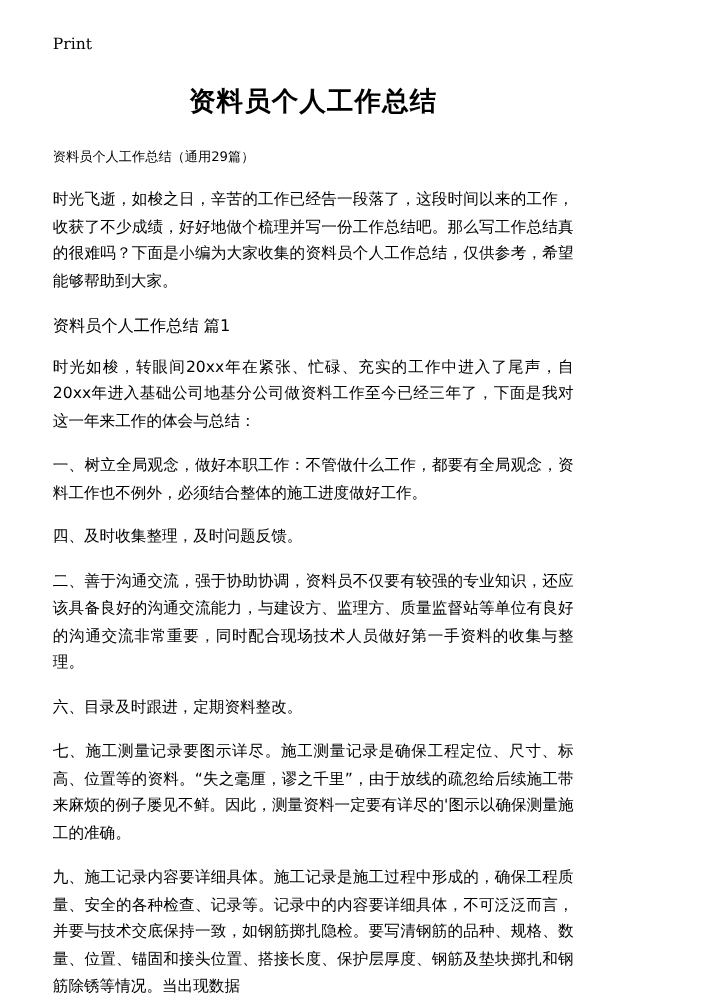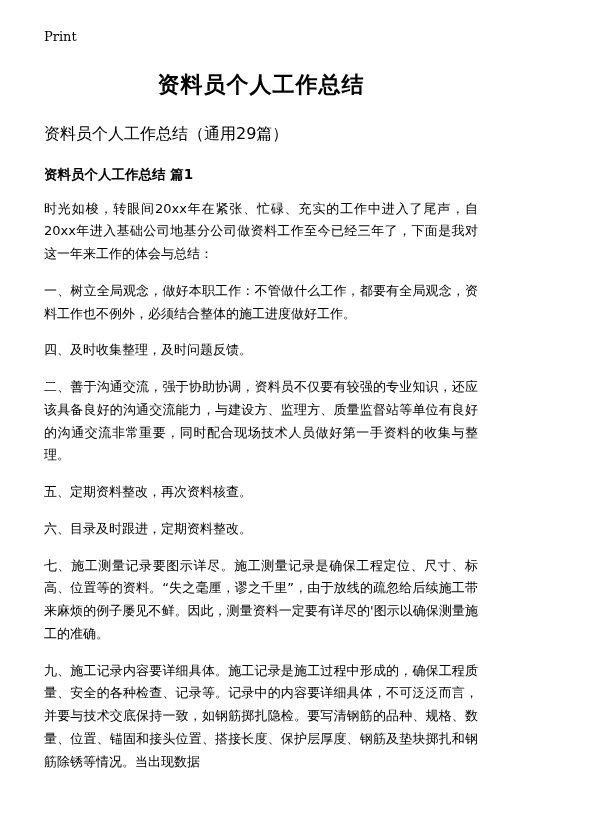--- a/index.html
+++ b/index.html
@@ -32,54 +32,54 @@
   }
   .doc-title {
     text-align: center;
     font-size: 22px;
     font-weight: bold;
     letter-spacing: 1px;
     margin: 18px 0 22px 0;
     line-height: 1.3;
   }
   .subtitle {
-    font-size: 16px;
+    font-size: 11px;
     margin: 0 0 16px 0;
     line-height: 1.6;
   }
   .para {
     font-size: 13px;
     line-height: 1.75;
     margin: 0 0 14px 0;
     text-align: justify;
     text-justify: inter-ideograph;
   }
   .heading {
     font-size: 13.5px;
-    font-weight: bold;
+    font-weight: normal;
     line-height: 1.7;
     margin: 0 0 12px 0;
   }
 </style>
 </head>
 <body>
 
 <div class="page">
 
   <a href="#" class="print-link">Print</a>
 
   <h1 class="doc-title">资料员个人工作总结</h1>
 
   <div class="subtitle">资料员个人工作总结（通用29篇）</div>
 
   <div class="body-content">
+    <p class="para">时光飞逝，如梭之日，辛苦的工作已经告一段落了，这段时间以来的工作，收获了不少成绩，好好地做个梳理并写一份工作总结吧。那么写工作总结真的很难吗？下面是小编为大家收集的资料员个人工作总结，仅供参考，希望能够帮助到大家。</p>
     <p class="heading">资料员个人工作总结 篇1</p>
     <p class="para">时光如梭，转眼间20xx年在紧张、忙碌、充实的工作中进入了尾声，自20xx年进入基础公司地基分公司做资料工作至今已经三年了，下面是我对这一年来工作的体会与总结：</p>
     <p class="para">一、树立全局观念，做好本职工作：不管做什么工作，都要有全局观念，资料工作也不例外，必须结合整体的施工进度做好工作。</p>
     <p class="para">四、及时收集整理，及时问题反馈。</p>
     <p class="para">二、善于沟通交流，强于协助协调，资料员不仅要有较强的专业知识，还应该具备良好的沟通交流能力，与建设方、监理方、质量监督站等单位有良好的沟通交流非常重要，同时配合现场技术人员做好第一手资料的收集与整理。</p>
-    <p class="para">五、定期资料整改，再次资料核查。</p>
     <p class="para">六、目录及时跟进，定期资料整改。</p>
     <p class="para">七、施工测量记录要图示详尽。施工测量记录是确保工程定位、尺寸、标高、位置等的资料。“失之毫厘，谬之千里”，由于放线的疏忽给后续施工带来麻烦的例子屡见不鲜。因此，测量资料一定要有详尽的'图示以确保测量施工的准确。</p>
     <p class="para">九、施工记录内容要详细具体。施工记录是施工过程中形成的，确保工程质量、安全的各种检查、记录等。记录中的内容要详细具体，不可泛泛而言，并要与技术交底保持一致，如钢筋掷扎隐检。要写清钢筋的品种、规格、数量、位置、锚固和接头位置、搭接长度、保护层厚度、钢筋及垫块掷扎和钢筋除锈等情况。当出现数据</p>
   </div>
 
 </div>
 
 </body></html>

